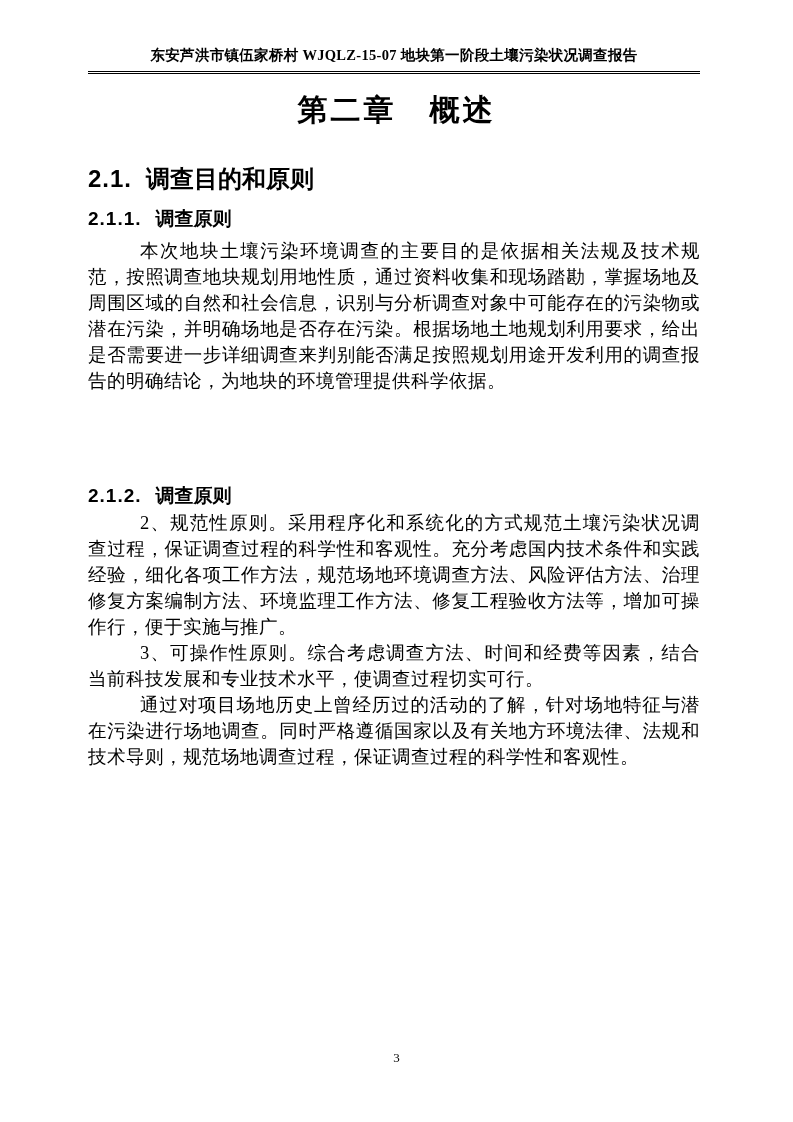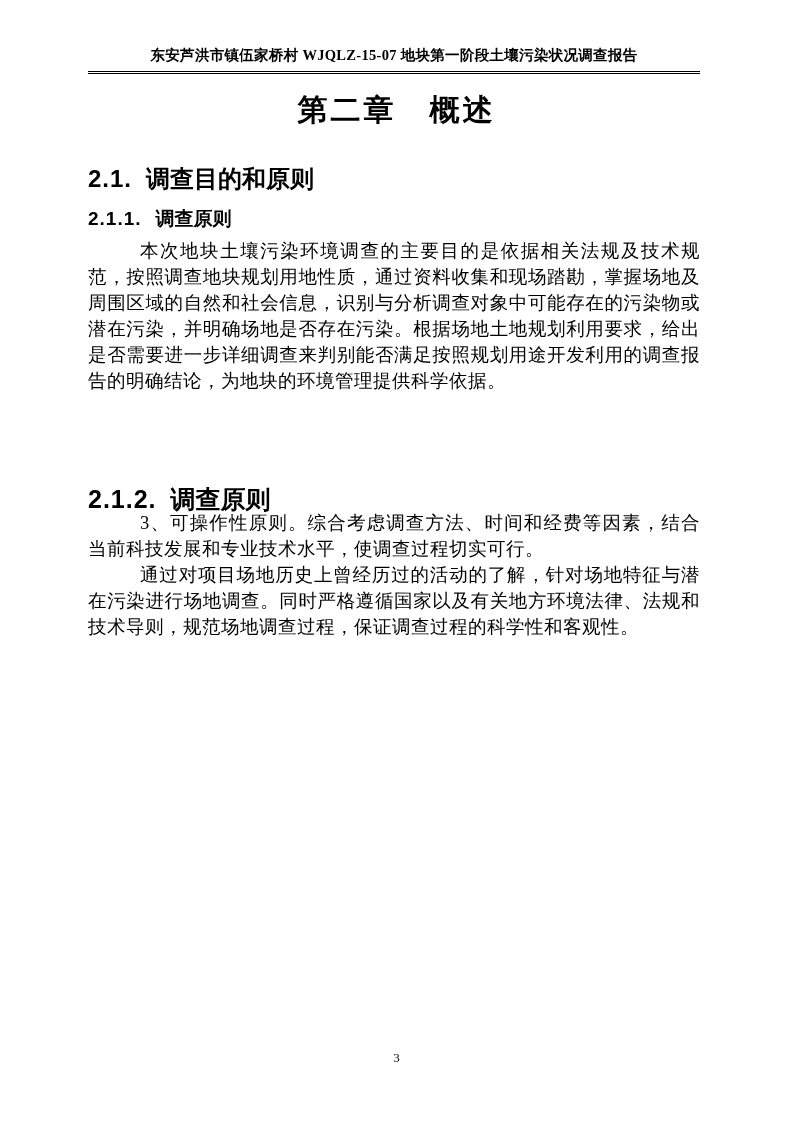--- a/index.html
+++ b/index.html
@@ -33,21 +33,21 @@
   }
   .sec-heading {
     position:absolute; left:88px;
     font-weight:700;
     font-family:"Liberation Sans","DejaVu Sans",sans-serif;
     white-space:nowrap;
   }
   .sec-heading .sec-num { margin-right:14px; letter-spacing:1px; }
   #heading-2-1   { top:163px; font-size:24px; }
   #heading-2-1-1 { top:206px; font-size:19px; }
-  #heading-2-1-2 { top:483px; font-size:25px; }
+  #heading-2-1-2 { top:483px; font-size:19px; }
   .body-block {
     position:absolute; left:88px; width:612px;
   }
   .body-block p {
     font-size:18.5px;
     line-height:26px;
     text-align:justify;
     text-indent:52px;
     letter-spacing:0.5px;
   }
@@ -80,19 +80,20 @@
 
   <div class="body-block" id="para-block-2-1-1">
     <p>本次地块土壤污染环境调查的主要目的是依据相关法规及技术规范，按照调查地块规划用地性质，通过资料收集和现场踏勘，掌握场地及周围区域的自然和社会信息，识别与分析调查对象中可能存在的污染物或潜在污染，并明确场地是否存在污染。根据场地土地规划利用要求，给出是否需要进一步详细调查来判别能否满足按照规划用途开发利用的调查报告的明确结论，为地块的环境管理提供科学依据。</p>
   </div>
 
   <h3 class="sec-heading" id="heading-2-1-2">
     <span class="sec-num">2.1.2.</span><span>调查原则</span>
   </h3>
 
   <div class="body-block" id="para-block-2-1-2">
+    <p>2、规范性原则。采用程序化和系统化的方式规范土壤污染状况调查过程，保证调查过程的科学性和客观性。充分考虑国内技术条件和实践经验，细化各项工作方法，规范场地环境调查方法、风险评估方法、治理修复方案编制方法、环境监理工作方法、修复工程验收方法等，增加可操作行，便于实施与推广。</p>
     <p>3、可操作性原则。综合考虑调查方法、时间和经费等因素，结合当前科技发展和专业技术水平，使调查过程切实可行。</p>
     <p>通过对项目场地历史上曾经历过的活动的了解，针对场地特征与潜在污染进行场地调查。同时严格遵循国家以及有关地方环境法律、法规和技术导则，规范场地调查过程，保证调查过程的科学性和客观性。</p>
   </div>
 
   <div class="page-number">3</div>
 
 </div>
 
 </body></html>

